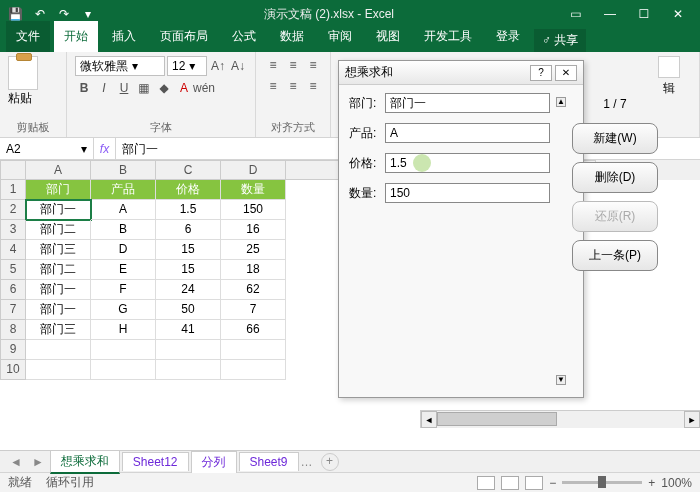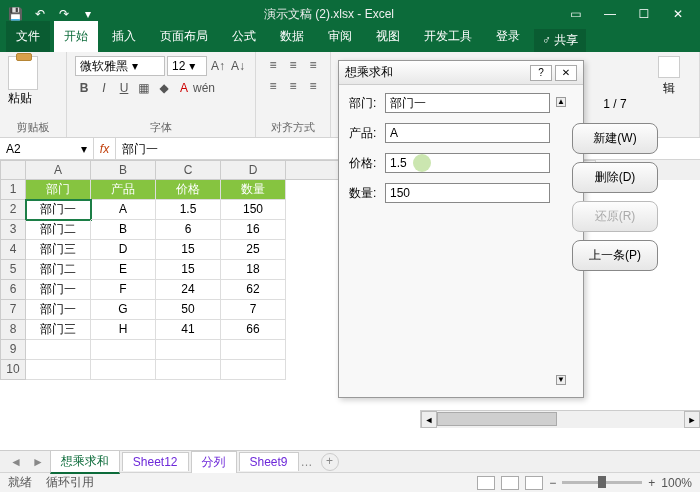--- a/index.html
+++ b/index.html
@@ -22,21 +22,21 @@
 .paste{width:50px;display:flex;flex-direction:column;align-items:flex-start}
 .paste-icon{width:30px;height:34px;background:#fff;border:1px solid #ccc;position:relative}
 .paste-icon::before{content:"";position:absolute;top:-4px;left:7px;width:14px;height:6px;background:#d9a04a;border:1px solid #b58535;border-radius:2px}
 .font-ctrl{display:flex;flex-direction:column;gap:3px}
 .row{display:flex;gap:2px;align-items:center}
 .sel{border:1px solid #c0c0c0;background:#fff;height:20px;display:flex;align-items:center;padding:0 4px;gap:4px}
 .btn-s{width:18px;height:18px;border:1px solid transparent;display:flex;align-items:center;justify-content:center;color:#555}
 .right-groups{margin-left:auto;display:flex}
 .namebox-row{height:22px;border-bottom:1px solid #d4d4d4;display:flex;align-items:stretch}
 .namebox{width:94px;border-right:1px solid #d4d4d4;display:flex;align-items:center;padding:0 6px;justify-content:space-between}
-.fx{width:22px;text-align:center;color:#c2410c;font-style:italic;border-right:1px solid #d4d4d4;line-height:22px}
+.fx{width:22px;text-align:center;color:#8b5cf6;font-style:italic;border-right:1px solid #d4d4d4;line-height:22px}
 .formula{flex:1;padding:0 6px;line-height:22px}
 .grid-area{position:relative;height:290px;overflow:hidden}
 .colhdr{display:flex;height:20px;background:#f0f0f0}
 .corner{width:26px;border:1px solid #ccc;background:#f0f0f0}
 .ch{width:65px;border:1px solid #ccc;border-left:0;text-align:center;line-height:18px;background:#f0f0f0;color:#555}
 .rows{display:flex;flex-direction:column}
 .r{display:flex;height:20px}
 .rh{width:26px;border:1px solid #ccc;border-top:0;background:#f0f0f0;text-align:center;line-height:18px;color:#555}
 .c{width:65px;border:1px solid #ddd;border-top:0;border-left:0;padding:0 4px;line-height:18px;text-align:center}
 .hdr-row .c{background:#86c440;color:#fff;font-weight:400}

